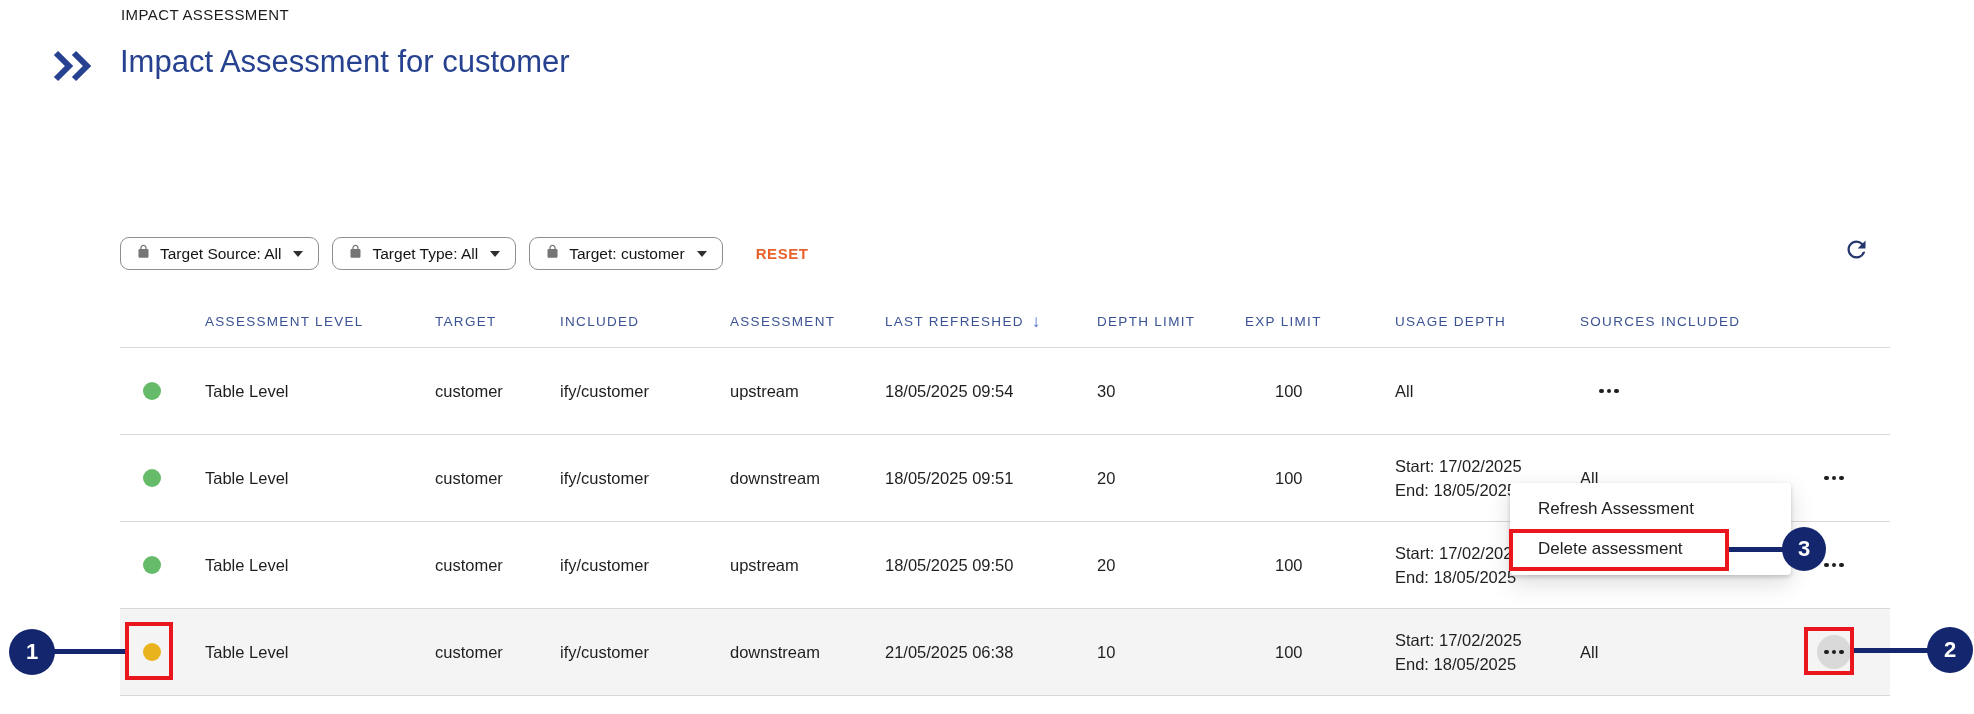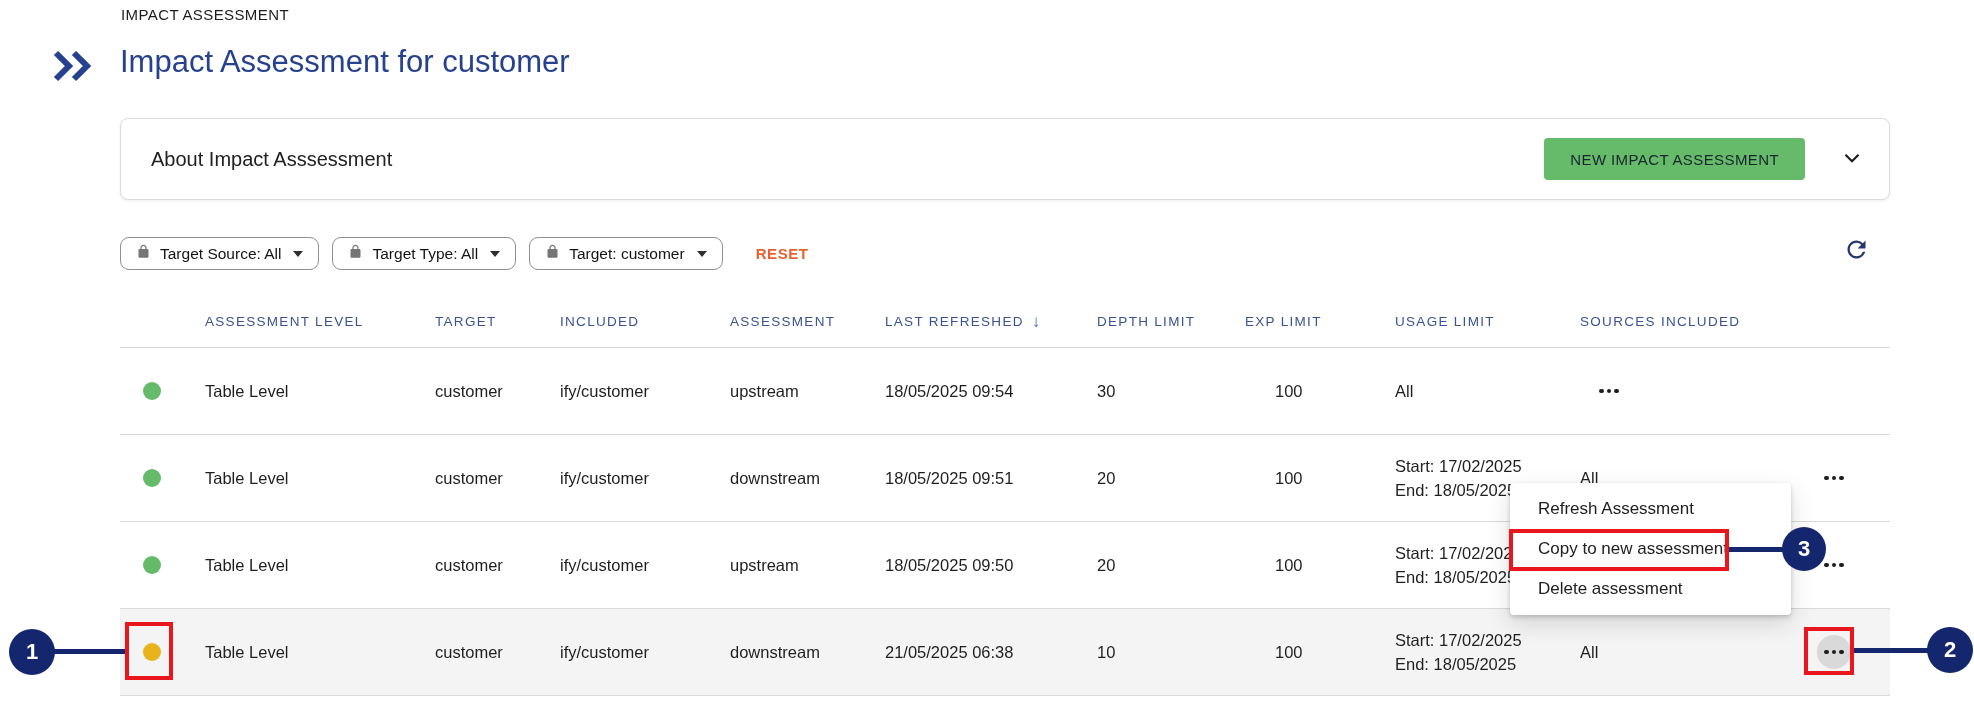--- a/index.html
+++ b/index.html
@@ -85,33 +85,20 @@
     <span>
       <svg width="42" height="36" viewBox="0 0 42 36" fill="none" stroke="#26418f" stroke-width="6">
         <path d="M4 5l13 13L4 31"></path>
           <path d="M22 5l13 13-13 13"></path>
       </svg>
     </span>
   </button>
 
   <h1 class="page-title">Impact Assessment for customer</h1>
 
-  <div class="about-panel">
-    <div class="about-label">About Impact Asssessment</div>
-    <div class="about-right">
-      <button class="new-btn">NEW IMPACT ASSESSMENT</button>
-      <button class="icon-btn">
-        <span>
-          <svg width="26" height="26" viewBox="0 0 24 24" fill="none" stroke="#1d1d1d" stroke-width="2">
-              <path d="M6 9l6 6 6-6"></path>
-            </svg>
-        </span>
-      </button>
-    </div>
-  </div>
 
   <div class="filters">
     <button class="chip">
       <span>
         <svg width="15" height="15" viewBox="0 0 24 24" fill="#757575">
             <path d="M18 8h-1V6c0-2.76-2.24-5-5-5S7 3.24 7 6v2H6c-1.1 0-2 .9-2 2v10c0 1.1.9 2 2 2h12c1.1 0 2-.9 2-2V10c0-1.1-.9-2-2-2zM9 6c0-1.66 1.34-3 3-3s3 1.34 3 3v2H9V6z"></path>
           </svg>
       </span>
       <span>Target Source: All</span>
       <span class="caret"></span>
@@ -151,21 +138,21 @@
       <div class="th">ASSESSMENT LEVEL</div>
       <div class="th">TARGET</div>
       <div class="th">INCLUDED</div>
       <div class="th">ASSESSMENT</div>
       <div class="th">
         <span>LAST REFRESHED</span>
         <span class="sort-arrow">↓</span>
       </div>
       <div class="th">DEPTH LIMIT</div>
       <div class="th">EXP LIMIT</div>
-      <div class="th">USAGE LIMIT</div>
+      <div class="th">USAGE DEPTH</div>
       <div class="th">SOURCES INCLUDED</div>
       <div class="th"></div>
     </div>
 
     <div class="trow">
       <div class="cell dotcell">
           <span class="dot green"></span>
         </div>
       <div class="cell">Table Level</div>
       <div class="cell">customer</div>
@@ -265,21 +252,20 @@
                 <i></i>
               </span>
           </span>
         </button>
       </div>
     </div>
   </div>
 
   <div class="menu">
     <div class="menu-item">Refresh Assessment</div>
-    <div class="menu-item">Copy to new assessment</div>
     <div class="menu-item">Delete assessment</div>
   </div>
 
   <div class="ann-box" id="box1"></div>
   <div class="ann-box" id="box2"></div>
   <div class="ann-box" id="box3"></div>
 
   <div class="conn" id="l1"></div>
   <div class="conn" id="l2"></div>
   <div class="conn" id="l3"></div>

